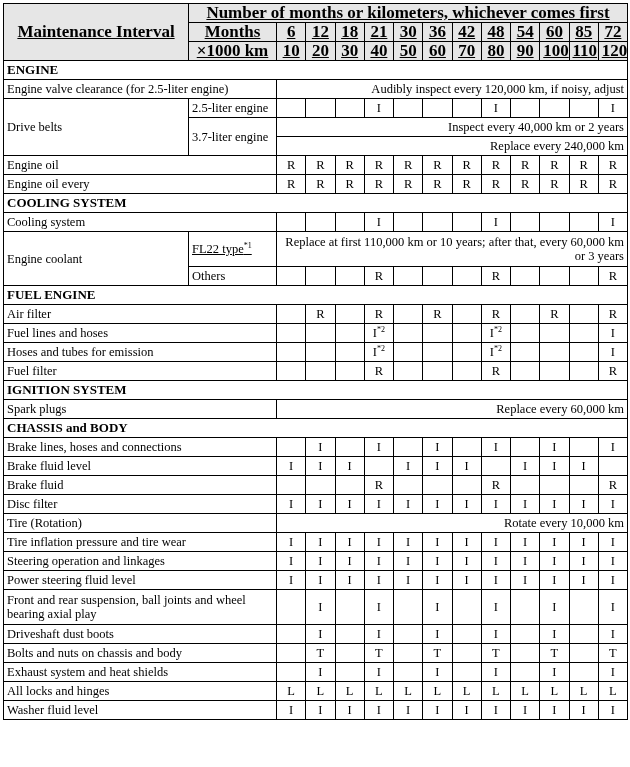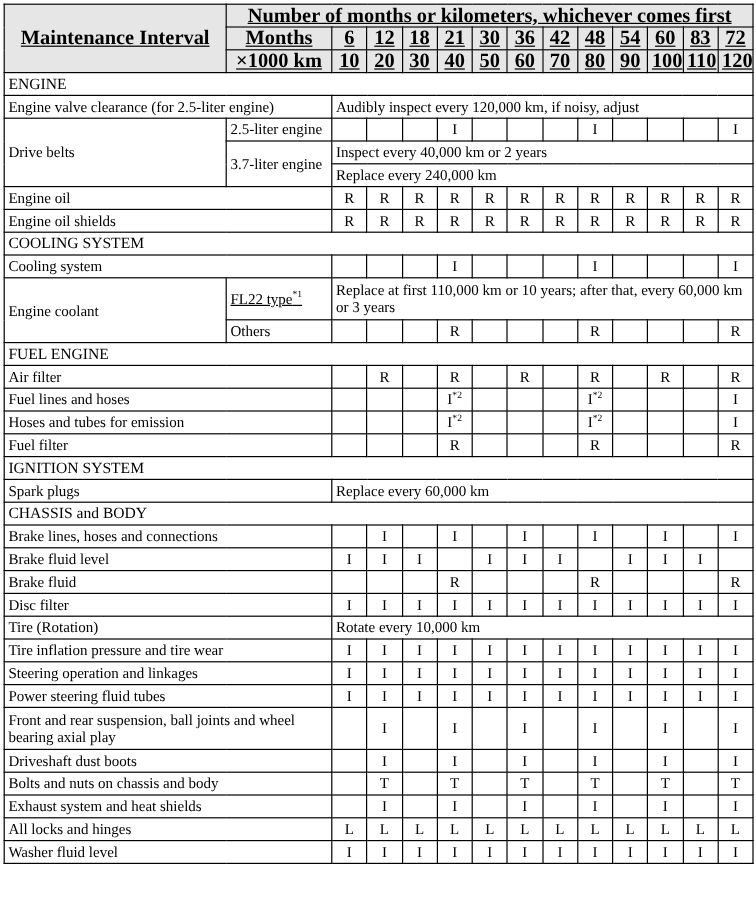--- a/index.html
+++ b/index.html
@@ -1,22 +1,22 @@
 <!DOCTYPE html>
 <html><head>
 <meta charset="utf-8">
 <style>
   html, body { margin:0; padding:0; background:#fff; }
   body { width:630px; height:767px; overflow:hidden; font-family:"Liberation Serif", serif; color:#000; }
   table { border-collapse:collapse; position:absolute; left:3px; top:3px; width:625px; table-layout:fixed; font-size:12.5px; }
   td, th { border:1.6px solid #000; padding:0 3px; line-height:14px; height:18px; overflow:hidden; }
   .hdr { background:#e6e6e6; font-weight:bold; text-align:center; font-size:17px;text-decoration:underline; }
-  .sec { font-weight:normal; font-size:13px; }
+  .sec { font-weight:bold; font-size:13px; }
   .c { text-align:center; padding:0; }
-  .span { text-align:left; }
+  .span { text-align:right; }
   sup { font-size:8px; line-height:0; }
   .tall { height:34px;text-decoration:underline; }
 </style>
 </head>
 <body>
 
 <table>
   <colgroup>
     <col style="width:185px">
       <col style="width:88px">
@@ -43,21 +43,21 @@
     <td class="hdr">6</td>
         <td class="hdr">12</td>
         <td class="hdr">18</td>
         <td class="hdr">21</td>
         <td class="hdr">30</td>
         <td class="hdr">36</td>
         <td class="hdr">42</td>
         <td class="hdr">48</td>
         <td class="hdr">54</td>
         <td class="hdr">60</td>
-        <td class="hdr">83</td>
+        <td class="hdr">85</td>
         <td class="hdr">72</td>
       </tr>
     <tr id="km-row">
       <td class="hdr">×1000 km</td>
     <td class="hdr">10</td>
         <td class="hdr">20</td>
         <td class="hdr">30</td>
         <td class="hdr">40</td>
         <td class="hdr">50</td>
         <td class="hdr">60</td>
@@ -108,21 +108,21 @@
         <td class="c">R</td>
         <td class="c">R</td>
         <td class="c">R</td>
         <td class="c">R</td>
         <td class="c">R</td>
         <td class="c">R</td>
         <td class="c">R</td>
         <td class="c">R</td>
       </tr>
     <tr id="oilf-row">
-      <td colspan="2">Engine oil shields</td>
+      <td colspan="2">Engine oil every</td>
     <td class="c">R</td>
         <td class="c">R</td>
         <td class="c">R</td>
         <td class="c">R</td>
         <td class="c">R</td>
         <td class="c">R</td>
         <td class="c">R</td>
         <td class="c">R</td>
         <td class="c">R</td>
         <td class="c">R</td>
@@ -332,21 +332,21 @@
         <td class="c">I</td>
         <td class="c">I</td>
         <td class="c">I</td>
         <td class="c">I</td>
         <td class="c">I</td>
         <td class="c">I</td>
         <td class="c">I</td>
         <td class="c">I</td>
       </tr>
     <tr class="gen">
-        <td colspan="2">Power steering fluid tubes</td>
+        <td colspan="2">Power steering fluid level</td>
         <td class="c">I</td>
         <td class="c">I</td>
         <td class="c">I</td>
         <td class="c">I</td>
         <td class="c">I</td>
         <td class="c">I</td>
         <td class="c">I</td>
         <td class="c">I</td>
         <td class="c">I</td>
         <td class="c">I</td>

